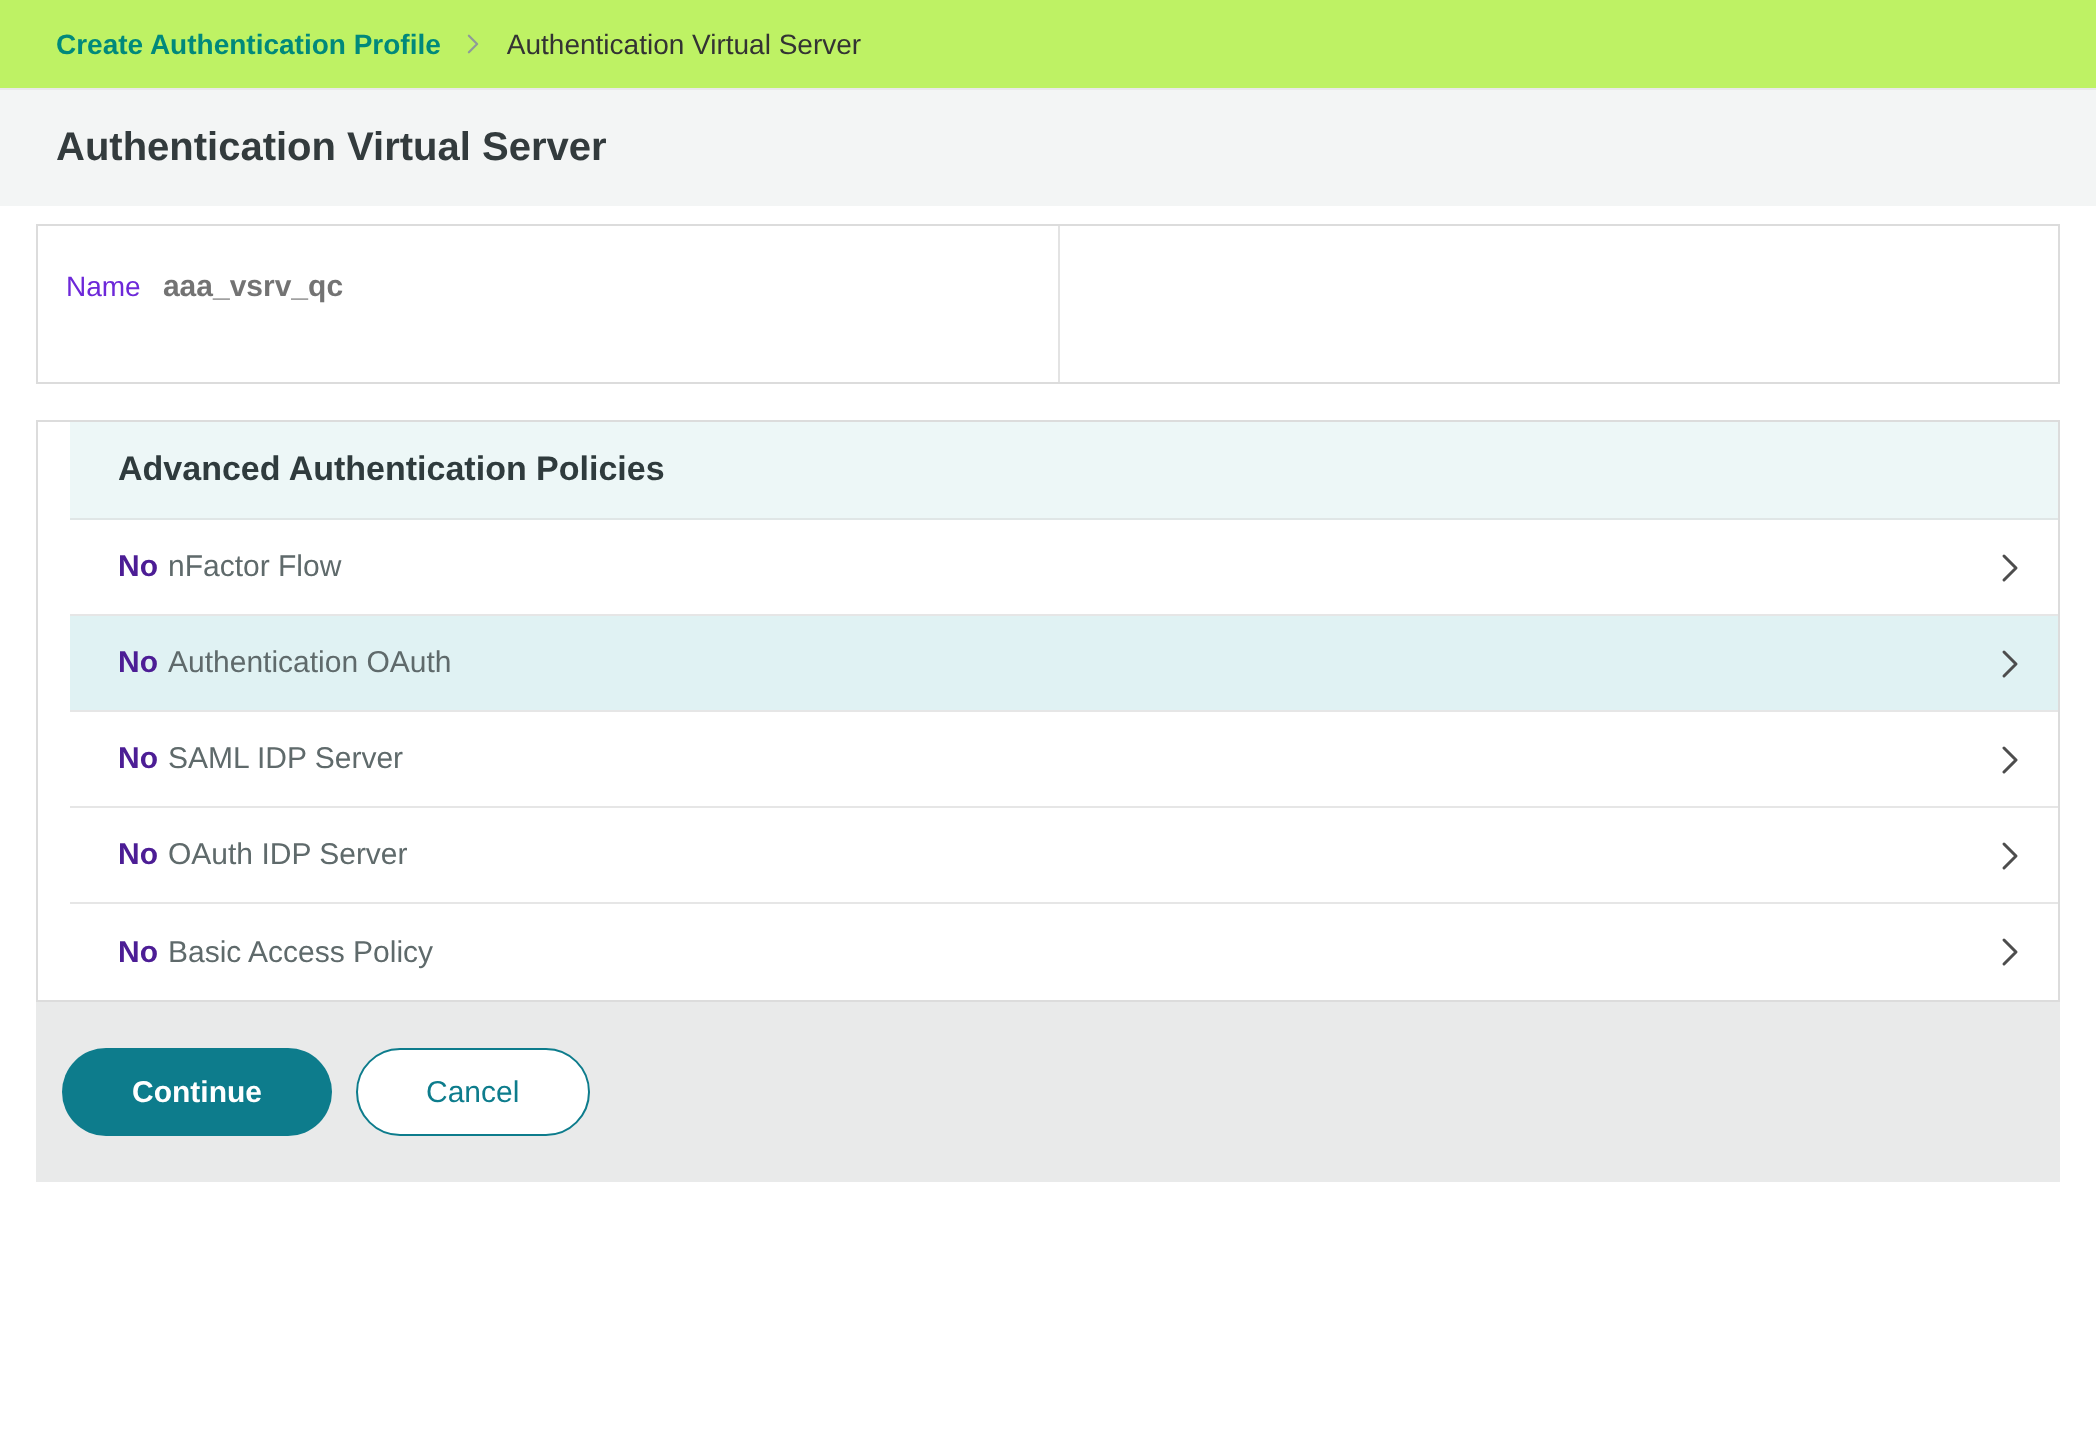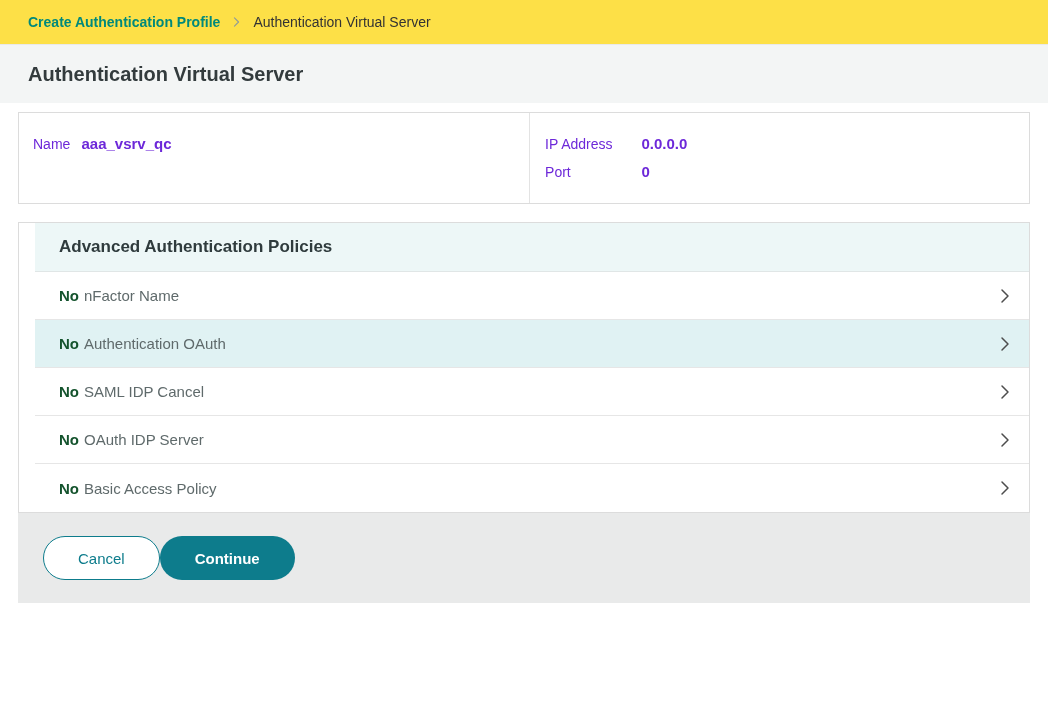--- a/index.html
+++ b/index.html
@@ -13,21 +13,21 @@
 
   
   .breadcrumb-bar {
     height: 45px;
     display: flex;
     align-items: center;
     gap: 11px;
     padding: 0 28px;
     border-bottom: 1px solid #e9e9e9;
     font-size: 14px;
-    background: #fde047;
+    background: #bef264;
   }
   .crumb-link {
     color: #00897b;
     font-weight: 700;
     text-decoration: none;
     cursor: pointer;
   }
   .crumb-sep { display: inline-flex; align-items: center; }
   .crumb-current { color: #333333; }
 
@@ -85,40 +85,40 @@
   .field-row { line-height: 27px; white-space: nowrap; }
   .field-label {
     display: inline-block;
     color: #6d28d9;
     font-size: 14px;
     vertical-align: baseline;
   }
   .basic-col-left .field-label { width: 44px; }
   .basic-col-right .field-label { width: 92px; }
   .field-value {
-    color: #6d28d9;
+    color: #737373;
     font-size: 15px;
     font-weight: 700;
   }
 
   
   .policy-row {
     display: flex;
     align-items: center;
     height: 48px;
     padding: 0 16px 0 24px;
     border-bottom: 1px solid #e6e6e6;
     font-size: 15px;
     cursor: pointer;
     background: #ffffff;
   }
   .policy-row:last-child { border-bottom: none; }
   .policy-row.highlighted { background: #e0f2f3; }
   .no-prefix {
-    color: #14532d;
+    color: #4c1d95;
     font-weight: 700;
     margin-right: 5px;
   }
   .policy-label { color: #5f6a6b; }
   .row-chevron {
     margin-left: auto;
     display: inline-flex;
     align-items: center;
   }
 
@@ -174,62 +174,52 @@
 <div class="content">
 
   <section class="card">
     <div class="basic-body">
       <div class="basic-col-left">
         <div class="field-row">
           <span class="field-label">Name</span>
           <span class="field-value">aaa_vsrv_qc</span>
         </div>
       </div>
-      <div class="basic-col-right">
-        <div class="field-row">
-          <span class="field-label">IP Address</span>
-          <span class="field-value">0.0.0.0</span>
-        </div>
-        <div class="field-row">
-          <span class="field-label">Port</span>
-          <span class="field-value">0</span>
-        </div>
-      </div>
     </div>
   </section>
 
   <section class="card">
     <div class="card-header">
       <h2>Advanced Authentication Policies</h2>
     </div>
     <div class="policy-list">
 
       <div class="policy-row">
         <span class="no-prefix">No</span>
-        <span class="policy-label">nFactor Name</span>
+        <span class="policy-label">nFactor Flow</span>
         <span class="row-chevron">
           <svg width="16" height="18" viewBox="0 0 16 16">
               <path d="M5 2 L11 8 L5 14" fill="none" stroke="#4d4d4d" stroke-width="1.5" stroke-linecap="round" stroke-linejoin="round"></path>
             </svg>
         </span>
       </div>
 
       <div class="policy-row highlighted">
         <span class="no-prefix">No</span>
         <span class="policy-label">Authentication OAuth</span>
         <span class="row-chevron">
           <svg width="16" height="18" viewBox="0 0 16 16">
               <path d="M5 2 L11 8 L5 14" fill="none" stroke="#4d4d4d" stroke-width="1.5" stroke-linecap="round" stroke-linejoin="round"></path>
             </svg>
         </span>
       </div>
 
       <div class="policy-row">
         <span class="no-prefix">No</span>
-        <span class="policy-label">SAML IDP Cancel</span>
+        <span class="policy-label">SAML IDP Server</span>
         <span class="row-chevron">
           <svg width="16" height="18" viewBox="0 0 16 16">
               <path d="M5 2 L11 8 L5 14" fill="none" stroke="#4d4d4d" stroke-width="1.5" stroke-linecap="round" stroke-linejoin="round"></path>
             </svg>
         </span>
       </div>
 
       <div class="policy-row">
         <span class="no-prefix">No</span>
         <span class="policy-label">OAuth IDP Server</span>
@@ -248,15 +238,15 @@
               <path d="M5 2 L11 8 L5 14" fill="none" stroke="#4d4d4d" stroke-width="1.5" stroke-linecap="round" stroke-linejoin="round"></path>
             </svg>
         </span>
       </div>
 
     </div>
   </section>
 </div>
 
 <div class="action-bar">
+  <button class="btn btn-primary">Continue</button>
   <button class="btn btn-secondary">Cancel</button>
-  <button class="btn btn-primary">Continue</button>
 </div>
 
 </body></html>

